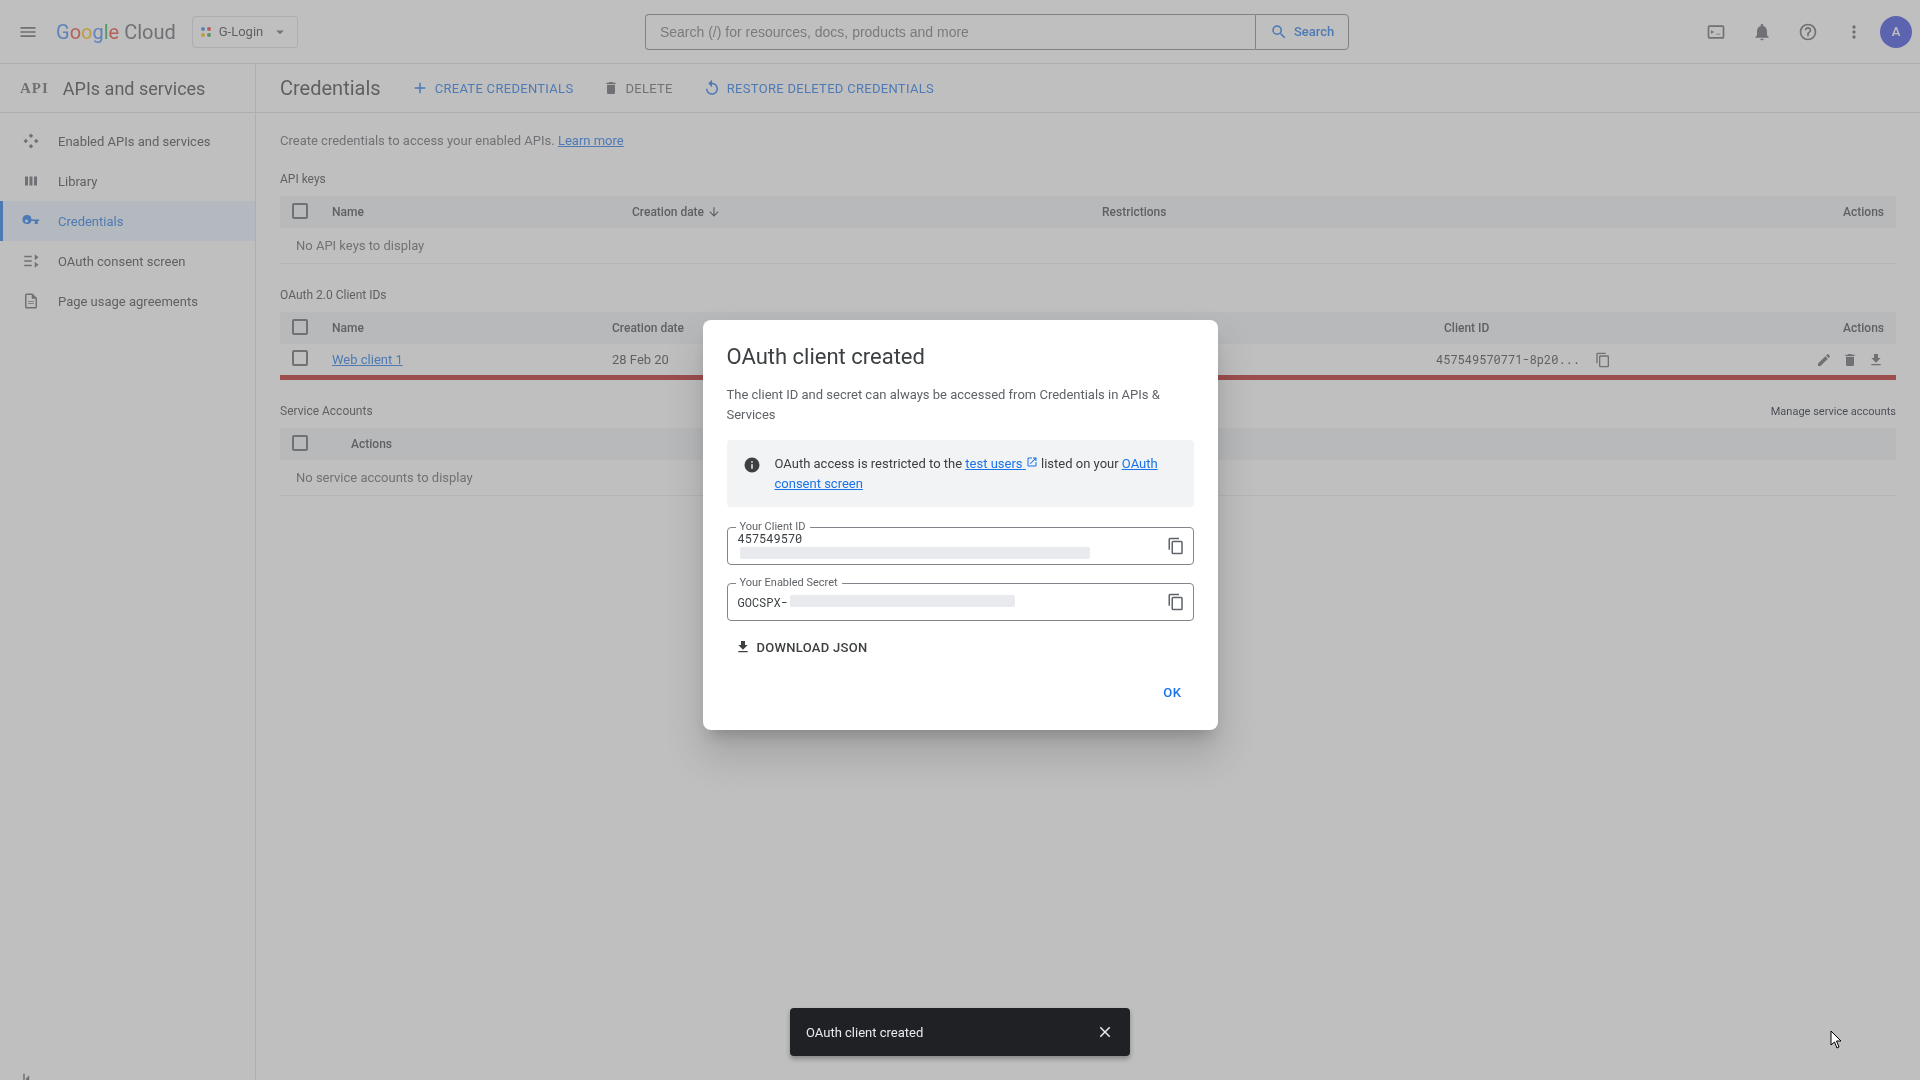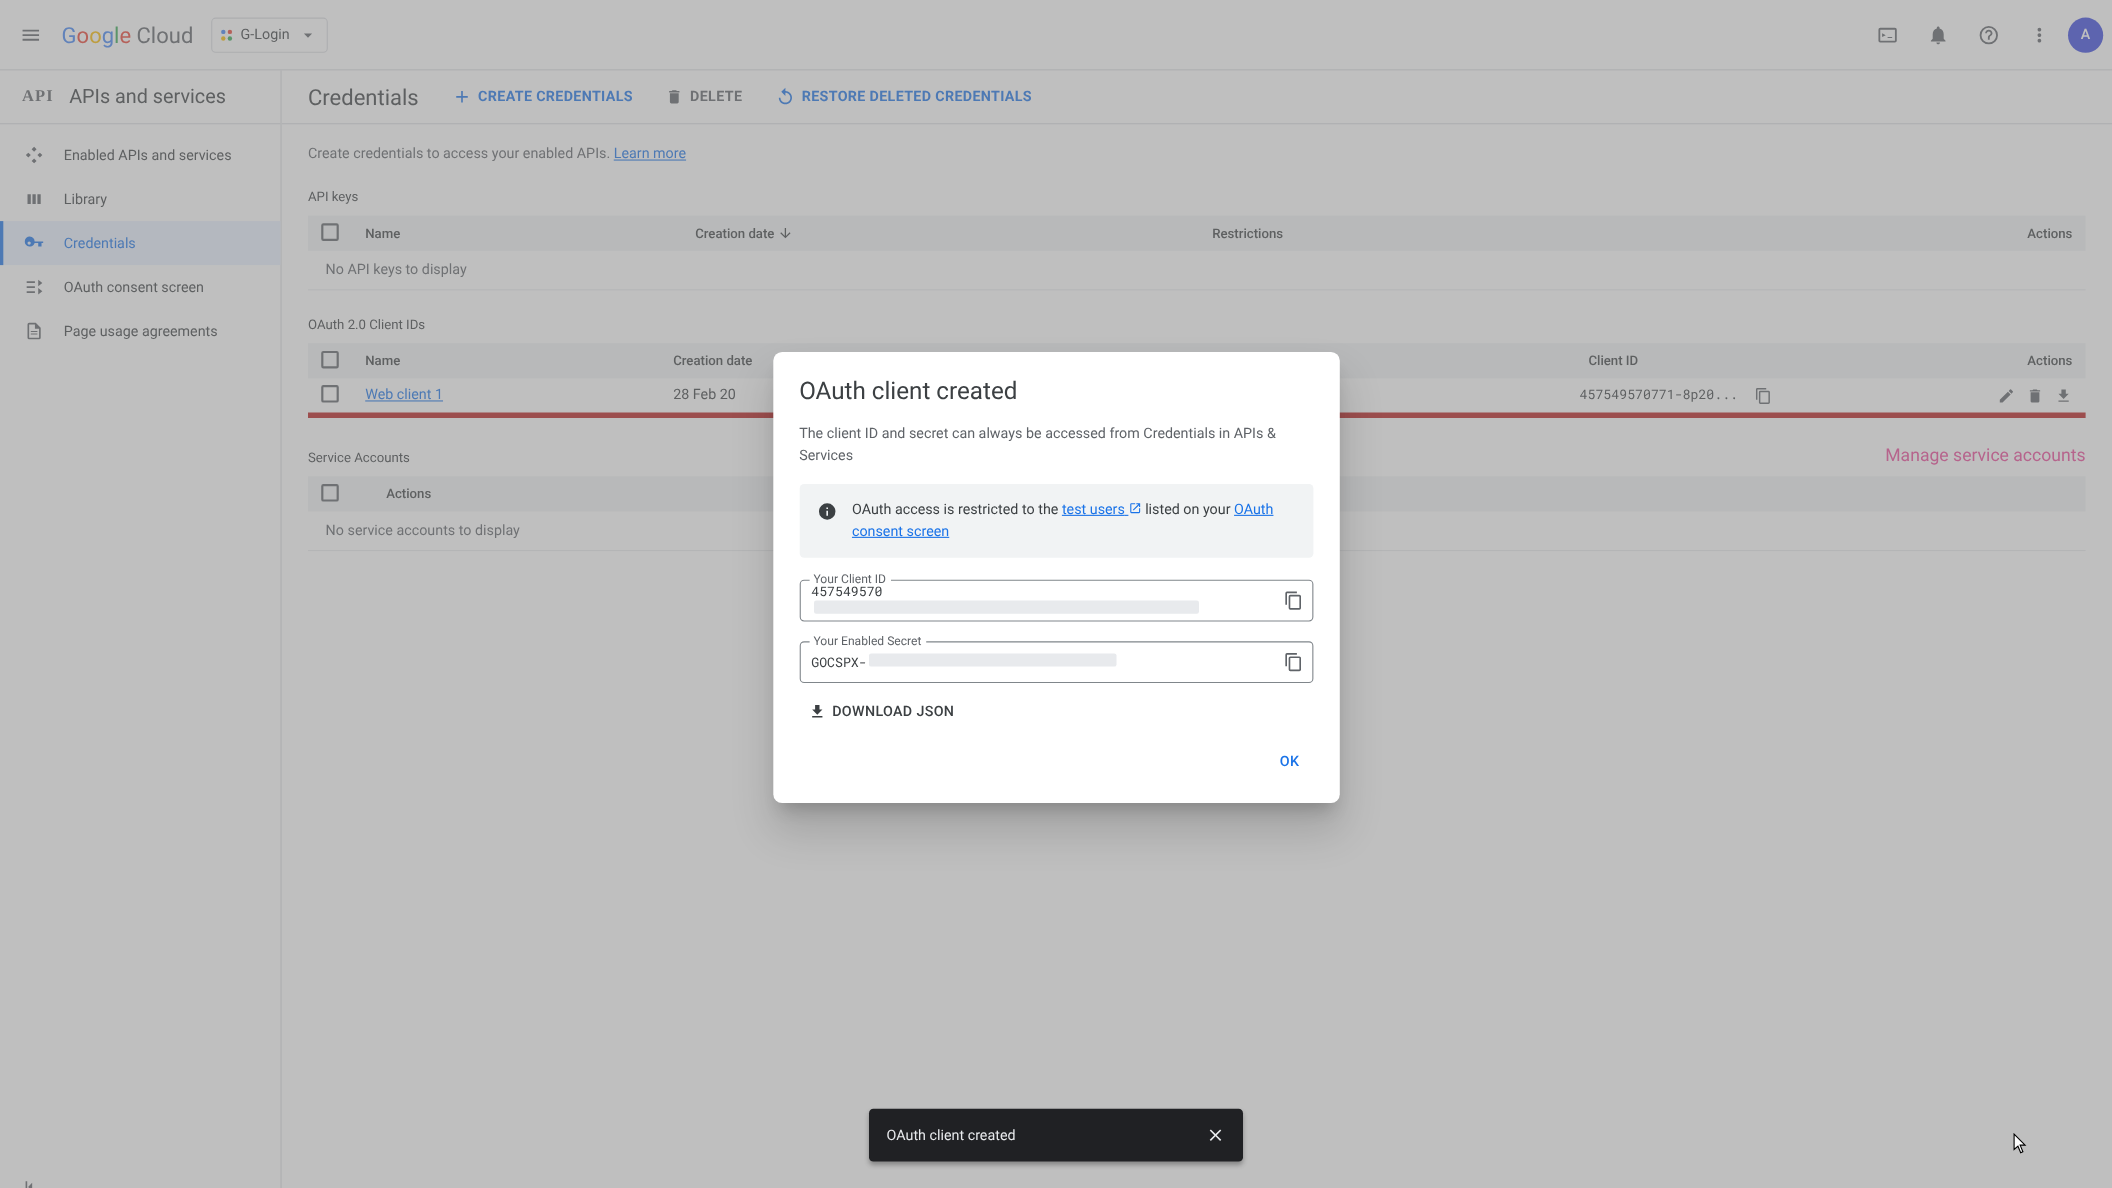--- a/index.html
+++ b/index.html
@@ -28,21 +28,21 @@
 .sidebar-title{font-size:18px;color:#3c4043}
 .sidebar-nav{padding:8px 0}
 .sidebar-item{height:40px;display:flex;align-items:center;gap:18px;padding:0 22px;cursor:pointer;color:#3c4043;font-size:13px}
 .sidebar-item.active{background:#e8f0fe;color:#1a73e8;border-left:3px solid #1a73e8;padding-left:19px}
 .sidebar-item svg{color:#5f6368}
 .sidebar-item.active svg{color:#1a73e8}
 .sidebar-collapse{position:absolute;bottom:8px;left:18px;cursor:pointer;color:#5f6368}
 .main{flex:1;display:flex;flex-direction:column;overflow:auto}
 .main-head{height:49px;border-bottom:1px solid #dadce0;display:flex;align-items:center;gap:30px;padding:0 24px}
 .main-title{font-size:20px;color:#3c4043}
-.head-btn{display:flex;align-items:center;gap:6px;color:#1a73e8;font-weight:700;font-size:13px;cursor:pointer;letter-spacing:0.3px}
+.head-btn{display:flex;align-items:center;gap:6px;color:#1a73e8;font-weight:400;font-size:13px;cursor:pointer;letter-spacing:0.3px}
 .head-btn.muted{color:#5f6368}
 .content{padding:20px 24px}
 .hint{font-size:13px;color:#5f6368;margin-bottom:24px}
 .hint a{color:#1a73e8;text-decoration:underline;cursor:pointer}
 .section-title{font-size:12px;color:#3c4043;margin:10px 0}
 .table-head{background:#f1f3f4;display:flex;align-items:center;height:32px;padding:0 12px;font-size:12px;color:#3c4043;font-weight:500}
 .table-row{display:flex;align-items:center;height:36px;padding:0 12px;border-bottom:5px solid #b91c1c;font-size:13px}
 .table-empty{height:36px;display:flex;align-items:center;padding:0 16px;font-size:13px;color:#5f6368;border-bottom:1px solid #e8eaed}
 .cb{width:40px}
 .chk{width:16px;height:16px;border:2px solid #5f6368;border-radius:2px;display:inline-block;cursor:pointer}
@@ -50,21 +50,21 @@
 .col-date{flex:0 0 470px}
 .col-restrict{flex:1}
 .col-actions{flex:0 0 60px;text-align:right}
 .col-type{flex:0 0 300px}
 .col-clientid{flex:0 0 300px}
 .link{color:#1a73e8;text-decoration:underline;cursor:pointer}
 .mono{font-family:"Roboto Mono",monospace;font-size:12px}
 .row-actions{display:flex;gap:10px;color:#5f6368;justify-content:flex-end}
 .row-actions span{cursor:pointer}
 .section-row{display:flex;align-items:flex-end;justify-content:space-between;margin-top:24px}
-.section-row .manage{color:#ec4899;font-size:16px;cursor:pointer}
+.section-row .manage{color:#0f172a;font-size:11px;cursor:pointer}
 .overlay{position:absolute;inset:0;background:rgba(128,128,128,0.5);display:flex;align-items:flex-start;justify-content:center;padding-top:320px}
 .dialog{width:515px;background:#fff;border-radius:8px;box-shadow:0 11px 15px -7px rgba(0,0,0,.2),0 24px 38px 3px rgba(0,0,0,.14);padding:24px}
 .dialog h2{font-size:22px;font-weight:400;color:#3c4043;margin-bottom:16px}
 .dialog-sub{font-size:13px;color:#5f6368;margin-bottom:16px;line-height:1.5}
 .info-box{background:#f1f3f4;border-radius:4px;padding:14px 16px;display:flex;gap:14px;font-size:13px;color:#3c4043;margin-bottom:20px;line-height:1.5}
 .info-box a{color:#1a73e8;text-decoration:underline;cursor:pointer}
 .field{position:relative;border:1px solid #80868b;border-radius:4px;height:38px;display:flex;align-items:center;padding:0 40px 0 10px;margin-bottom:18px}
 .field-label{position:absolute;top:-8px;left:8px;background:#fff;padding:0 4px;font-size:11px;color:#5f6368}
 .field-value{font-family:"Roboto Mono",monospace;font-size:12px}
 .field-redact{display:inline-block;height:12px;background:#e8eaed;border-radius:2px}
@@ -95,20 +95,29 @@
         <span class="pd2"></span>
         <span class="pd3"></span>
         <span class="pd4"></span>
       </span>
     <span>G-Login</span>
     <svg width="18" height="18" viewBox="0 0 24 24">
         <path fill="#5f6368" d="M7 10l5 5 5-5z"></path>
       </svg>
   </div>
   <div class="spacer"></div>
+  <div class="search-wrap">
+    <input class="search-input" placeholder="Search (/) for resources, docs, products and more" style="">
+    <div class="search-btn">
+      <svg width="18" height="18" viewBox="0 0 24 24">
+          <path fill="#1a73e8" d="M15.5 14h-.79l-.28-.27A6.471 6.471 0 0016 9.5 6.5 6.5 0 109.5 16c1.61 0 3.09-.59 4.23-1.57l.27.28v.79l5 4.99L20.49 19l-4.99-5zm-6 0C7.01 14 5 11.99 5 9.5S7.01 5 9.5 5 14 7.01 14 9.5 11.99 14 9.5 14z"></path>
+        </svg>
+      <span>Search</span>
+    </div>
+  </div>
   <div class="spacer"></div>
   <div class="topbar-right">
     <div class="icon-btn">
         <svg width="20" height="20" viewBox="0 0 24 24">
           <path fill="#5f6368" d="M20 4H4a2 2 0 00-2 2v12a2 2 0 002 2h16a2 2 0 002-2V6a2 2 0 00-2-2zm0 14H4V6h16v12zM6 10l4 2-4 2v-4zm6 4h5v1h-5z"></path>
         </svg>
       </div>
     <div class="icon-btn">
         <svg width="20" height="20" viewBox="0 0 24 24">
           <path fill="#5f6368" d="M12 22c1.1 0 2-.9 2-2h-4c0 1.1.9 2 2 2zm6-6v-5c0-3.07-1.63-5.64-4.5-6.32V4c0-.83-.67-1.5-1.5-1.5s-1.5.67-1.5 1.5v.68C7.64 5.36 6 7.92 6 11v5l-2 2v1h16v-1l-2-2z"></path>

